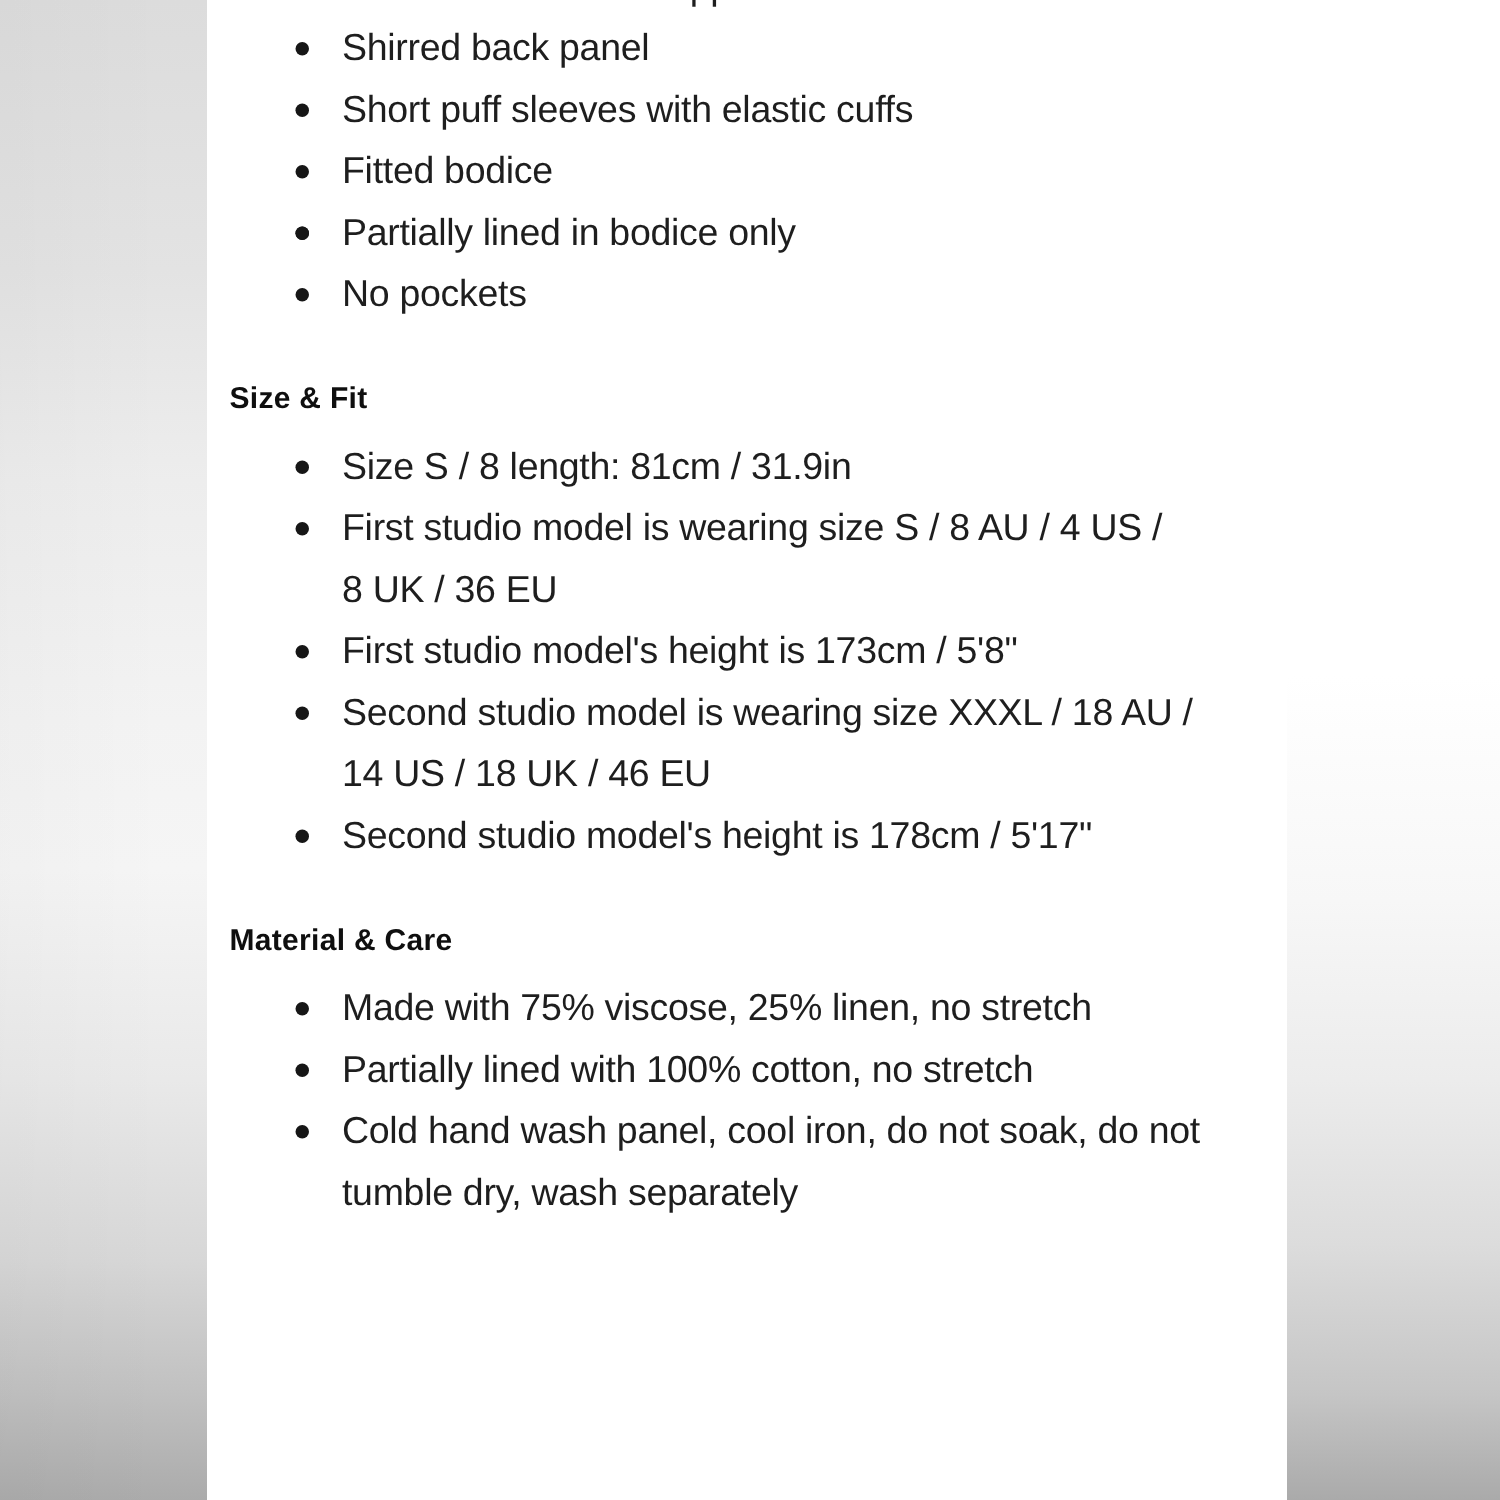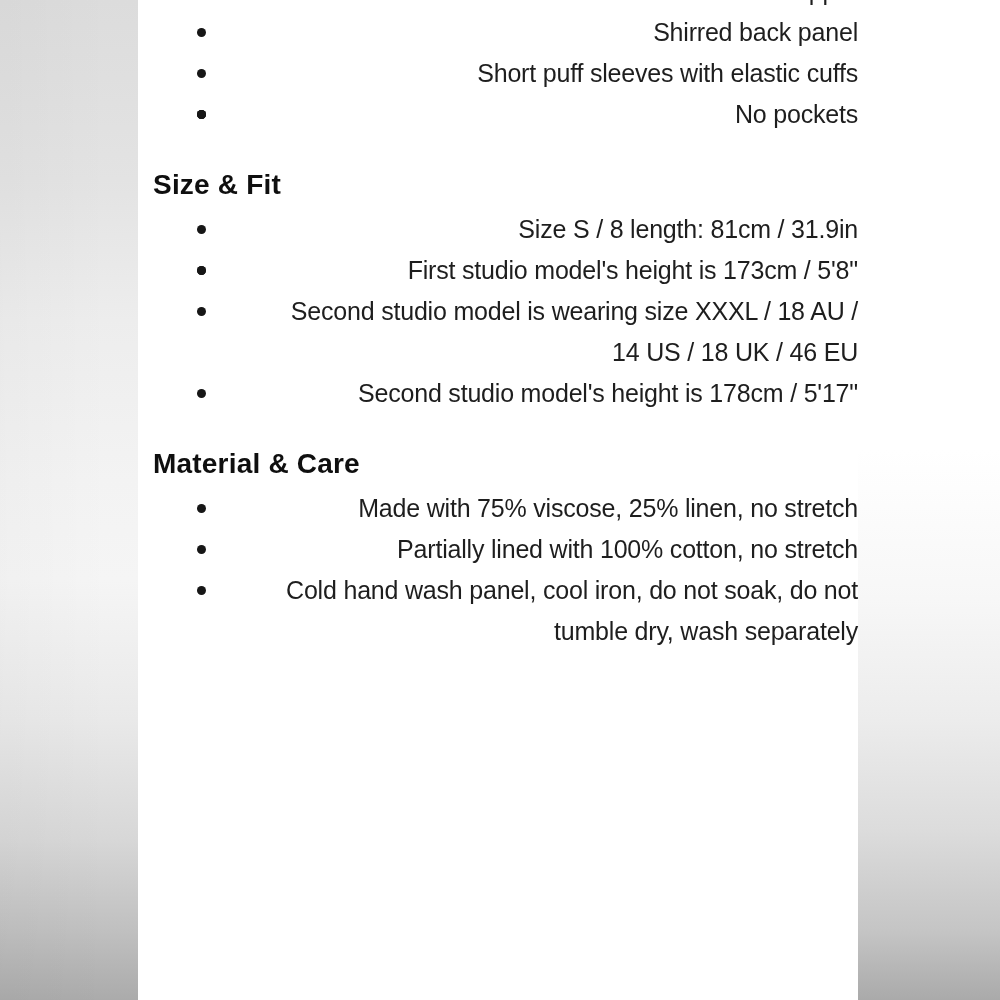--- a/index.html
+++ b/index.html
@@ -53,25 +53,24 @@
     left: 44px;
     top: 16px;
     width: 9px;
     height: 9px;
     border-radius: 50%;
     background: #161616;
   }
   .line {
     line-height: 41px;
     white-space: nowrap;
-    text-align: right;
   }
   .section-heading {
     margin: 29px 0 0 0;
-    font-size: 28px;
+    font-size: 20px;
     font-weight: 800;
     line-height: 41px;
     color: #0f0f0f;
     letter-spacing: 0.2px;
   }
   .section-heading + .list { margin-top: 4px; }
 </style>
 </head>
 <body>
 
@@ -93,43 +92,56 @@
         </div>
       </div>
       <div class="li">
         <span class="dot"></span>
         <div>
           <div class="line">Short puff sleeves with elastic cuffs</div>
         </div>
       </div>
       <div class="li">
         <span class="dot"></span>
+        <div>
+          <div class="line">Fitted bodice</div>
+        </div>
       </div>
       <div class="li">
         <span class="dot"></span>
+      </div>
+      <div class="li">
+        <span class="dot"></span>
+        <div>
+          <div class="line">Partially lined in bodice only</div>
+        </div>
       </div>
       <div class="li">
         <span class="dot"></span>
         <div>
           <div class="line">No pockets</div>
         </div>
       </div>
     </div>
 
   <h2 class="section-heading">Size &amp; Fit</h2>
 
   <div class="list">
       <div class="li">
         <span class="dot"></span>
         <div>
           <div class="line">Size S / 8 length: 81cm / 31.9in</div>
         </div>
       </div>
       <div class="li">
         <span class="dot"></span>
+        <div>
+          <div class="line">First studio model is wearing size S / 8 AU / 4 US /</div>
+          <div class="line">8 UK / 36 EU</div>
+        </div>
       </div>
       <div class="li">
         <span class="dot"></span>
         <div>
           <div class="line">First studio model's height is 173cm / 5'8"</div>
         </div>
       </div>
       <div class="li">
         <span class="dot"></span>
         <div>

